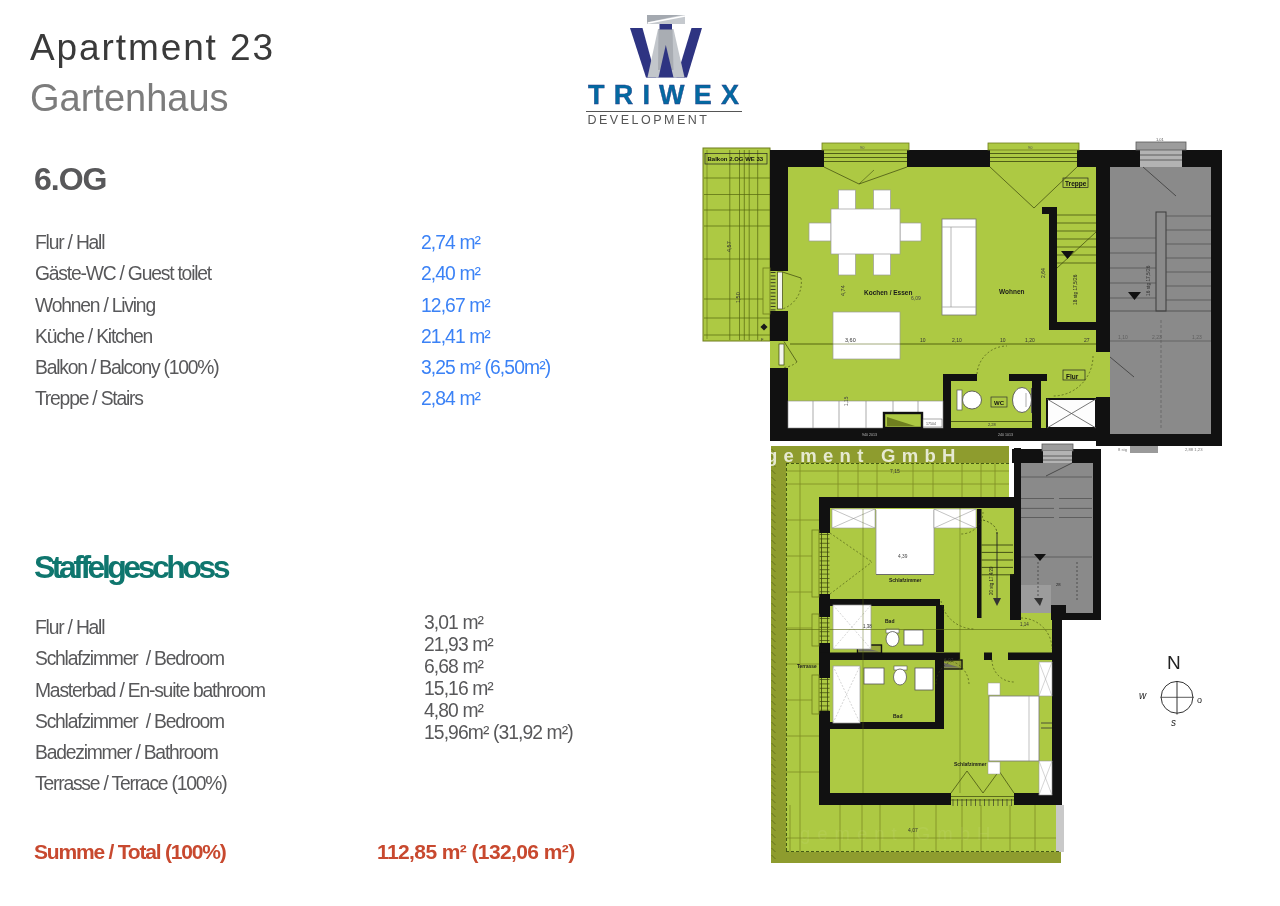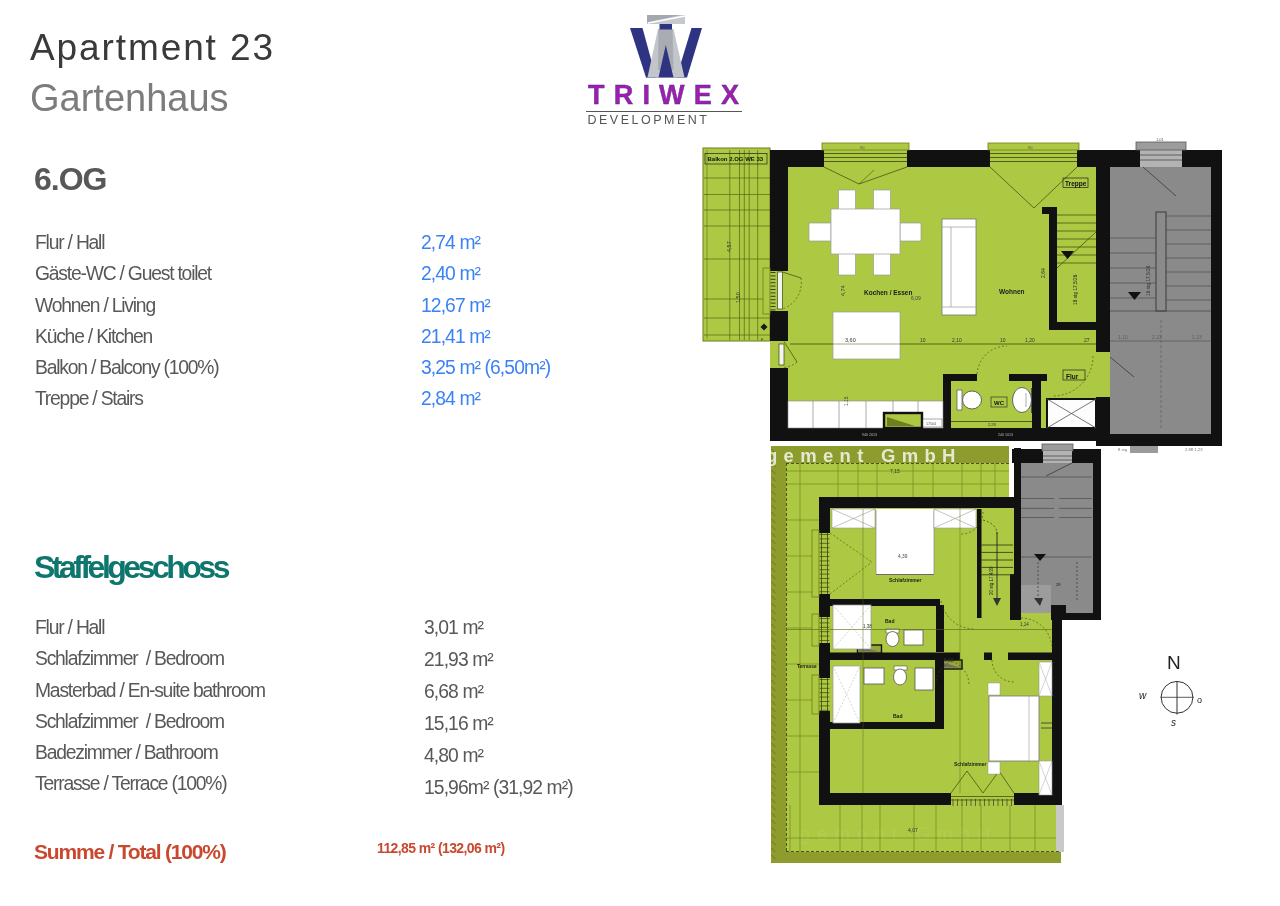--- a/index.html
+++ b/index.html
@@ -38,34 +38,34 @@
 
 <div class="abs" style="left:35px;top:612px;font-size:19.3px;line-height:31.3px;color:#58585a;letter-spacing:-1.2px;">
 Flur / Hall<br>
 Schlafzimmer&nbsp; / Bedroom<br>
 Masterbad / En-suite bathroom<br>
 Schlafzimmer&nbsp; / Bedroom<br>
 Badezimmer / Bathroom<br>
 Terrasse / Terrace (100%)
 </div>
 
-<div class="abs" style="left:424px;top:612px;font-size:19.3px;line-height:32px;color:#58585a;letter-spacing:-0.9px;">
+<div class="abs" style="left:424px;top:612px;font-size:19.3px;line-height:22px;color:#58585a;letter-spacing:-0.9px;">
 3,01 m²<br>
 21,93 m²<br>
 6,68 m²<br>
 15,16 m²<br>
 4,80 m²<br>
 15,96m² (31,92 m²)
 </div>
 
 <div class="abs" style="left:34px;top:840px;font-size:21px;font-weight:bold;color:#c8492f;letter-spacing:-1.2px;">Summe / Total (100%)</div>
 
-<div class="abs" style="left:377px;top:840px;font-size:14px;font-weight:bold;color:#c8492f;letter-spacing:-0.6px;">112,85 m² (132,06 m²)</div>
-
-<div class="abs" style="left:588px;top:80px;font-size:27px;font-weight:bold;color:#a21caf;letter-spacing:9.2px;-webkit-text-stroke:0.4px #2e3482;">TRIWEX</div>
+<div class="abs" style="left:377px;top:840px;font-size:21px;font-weight:bold;color:#c8492f;letter-spacing:-0.6px;">112,85 m² (132,06 m²)</div>
+
+<div class="abs" style="left:588px;top:80px;font-size:27px;font-weight:bold;color:#0369a1;letter-spacing:9.2px;-webkit-text-stroke:0.4px #2e3482;">TRIWEX</div>
 
 <div class="abs" style="left:586px;top:111px;width:156px;height:1px;background:#555;"></div>
 
 <div class="abs" style="left:585px;top:113px;width:160px;font-size:12.5px;color:#555;letter-spacing:2.5px;text-indent:2.5px;">DEVELOPMENT</div>
 
 <svg class="abs" style="left:0;top:0;" width="1280" height="906" viewBox="0 0 1280 906">
 
 <polygon points="630,28 642.5,28 656,77.5 646,77.5" fill="#2e3482"></polygon>
 
 <polygon points="691.5,28 702,28 687,77.5 676.5,77.5" fill="#2e3482"></polygon>

